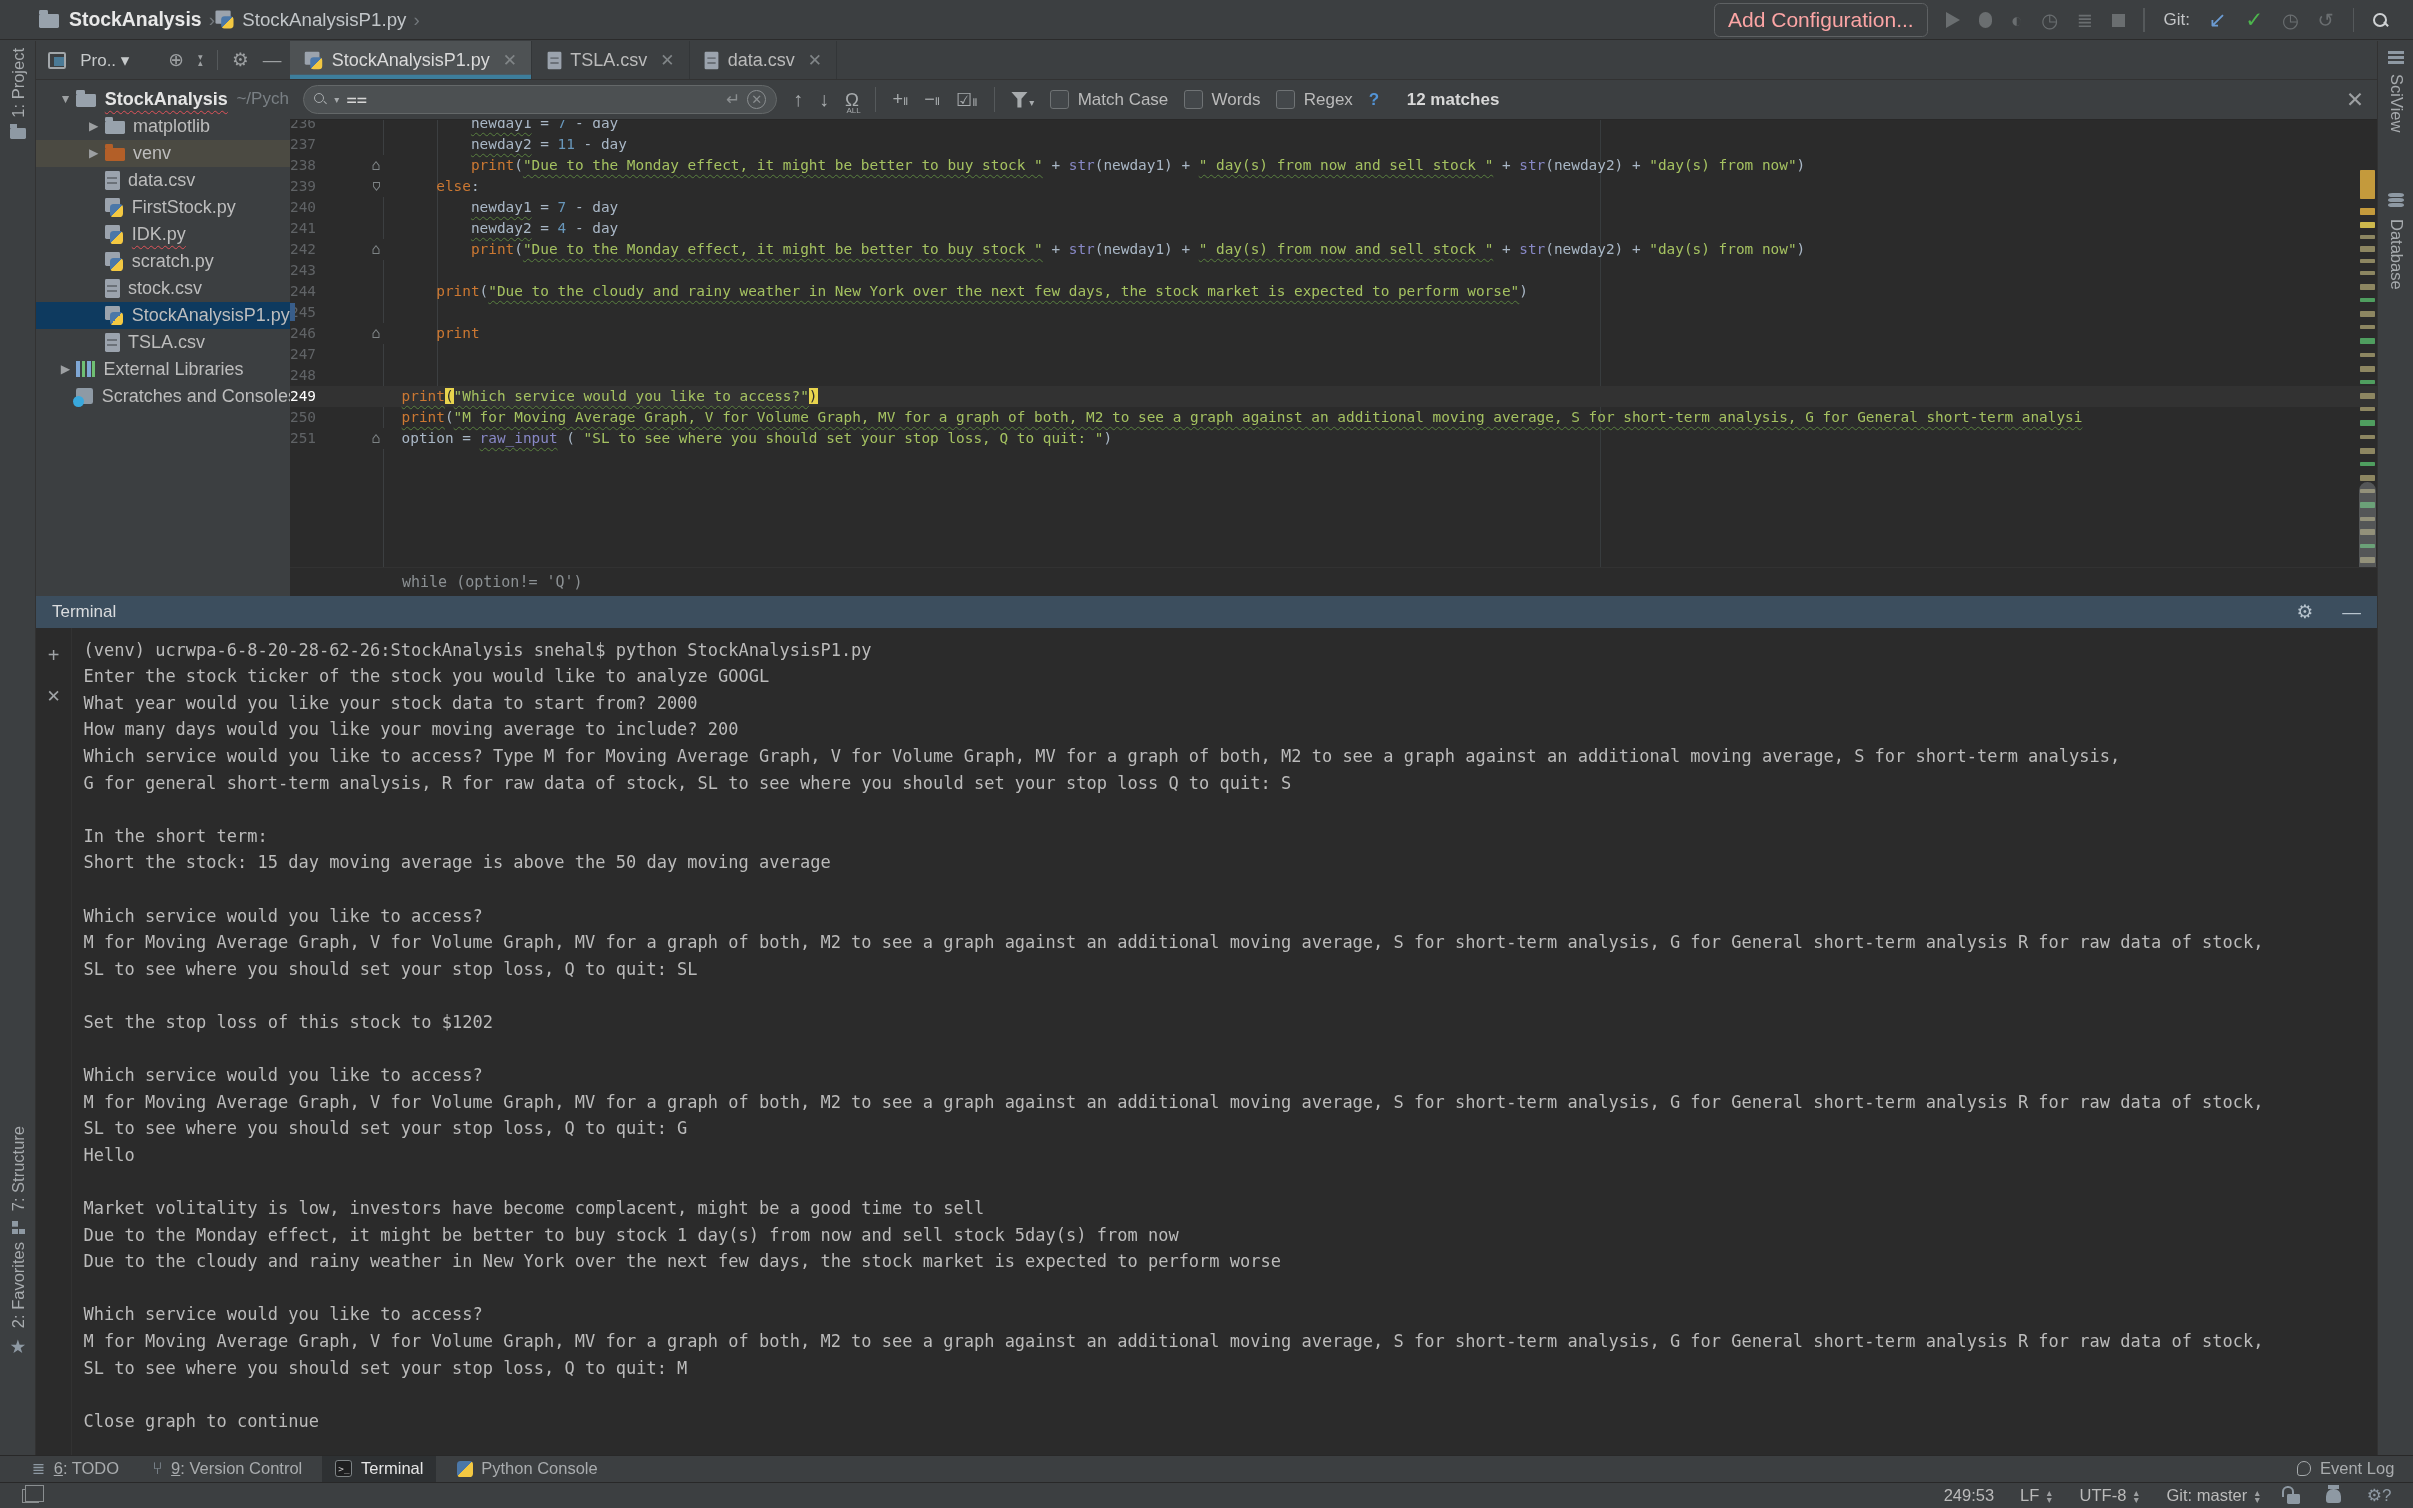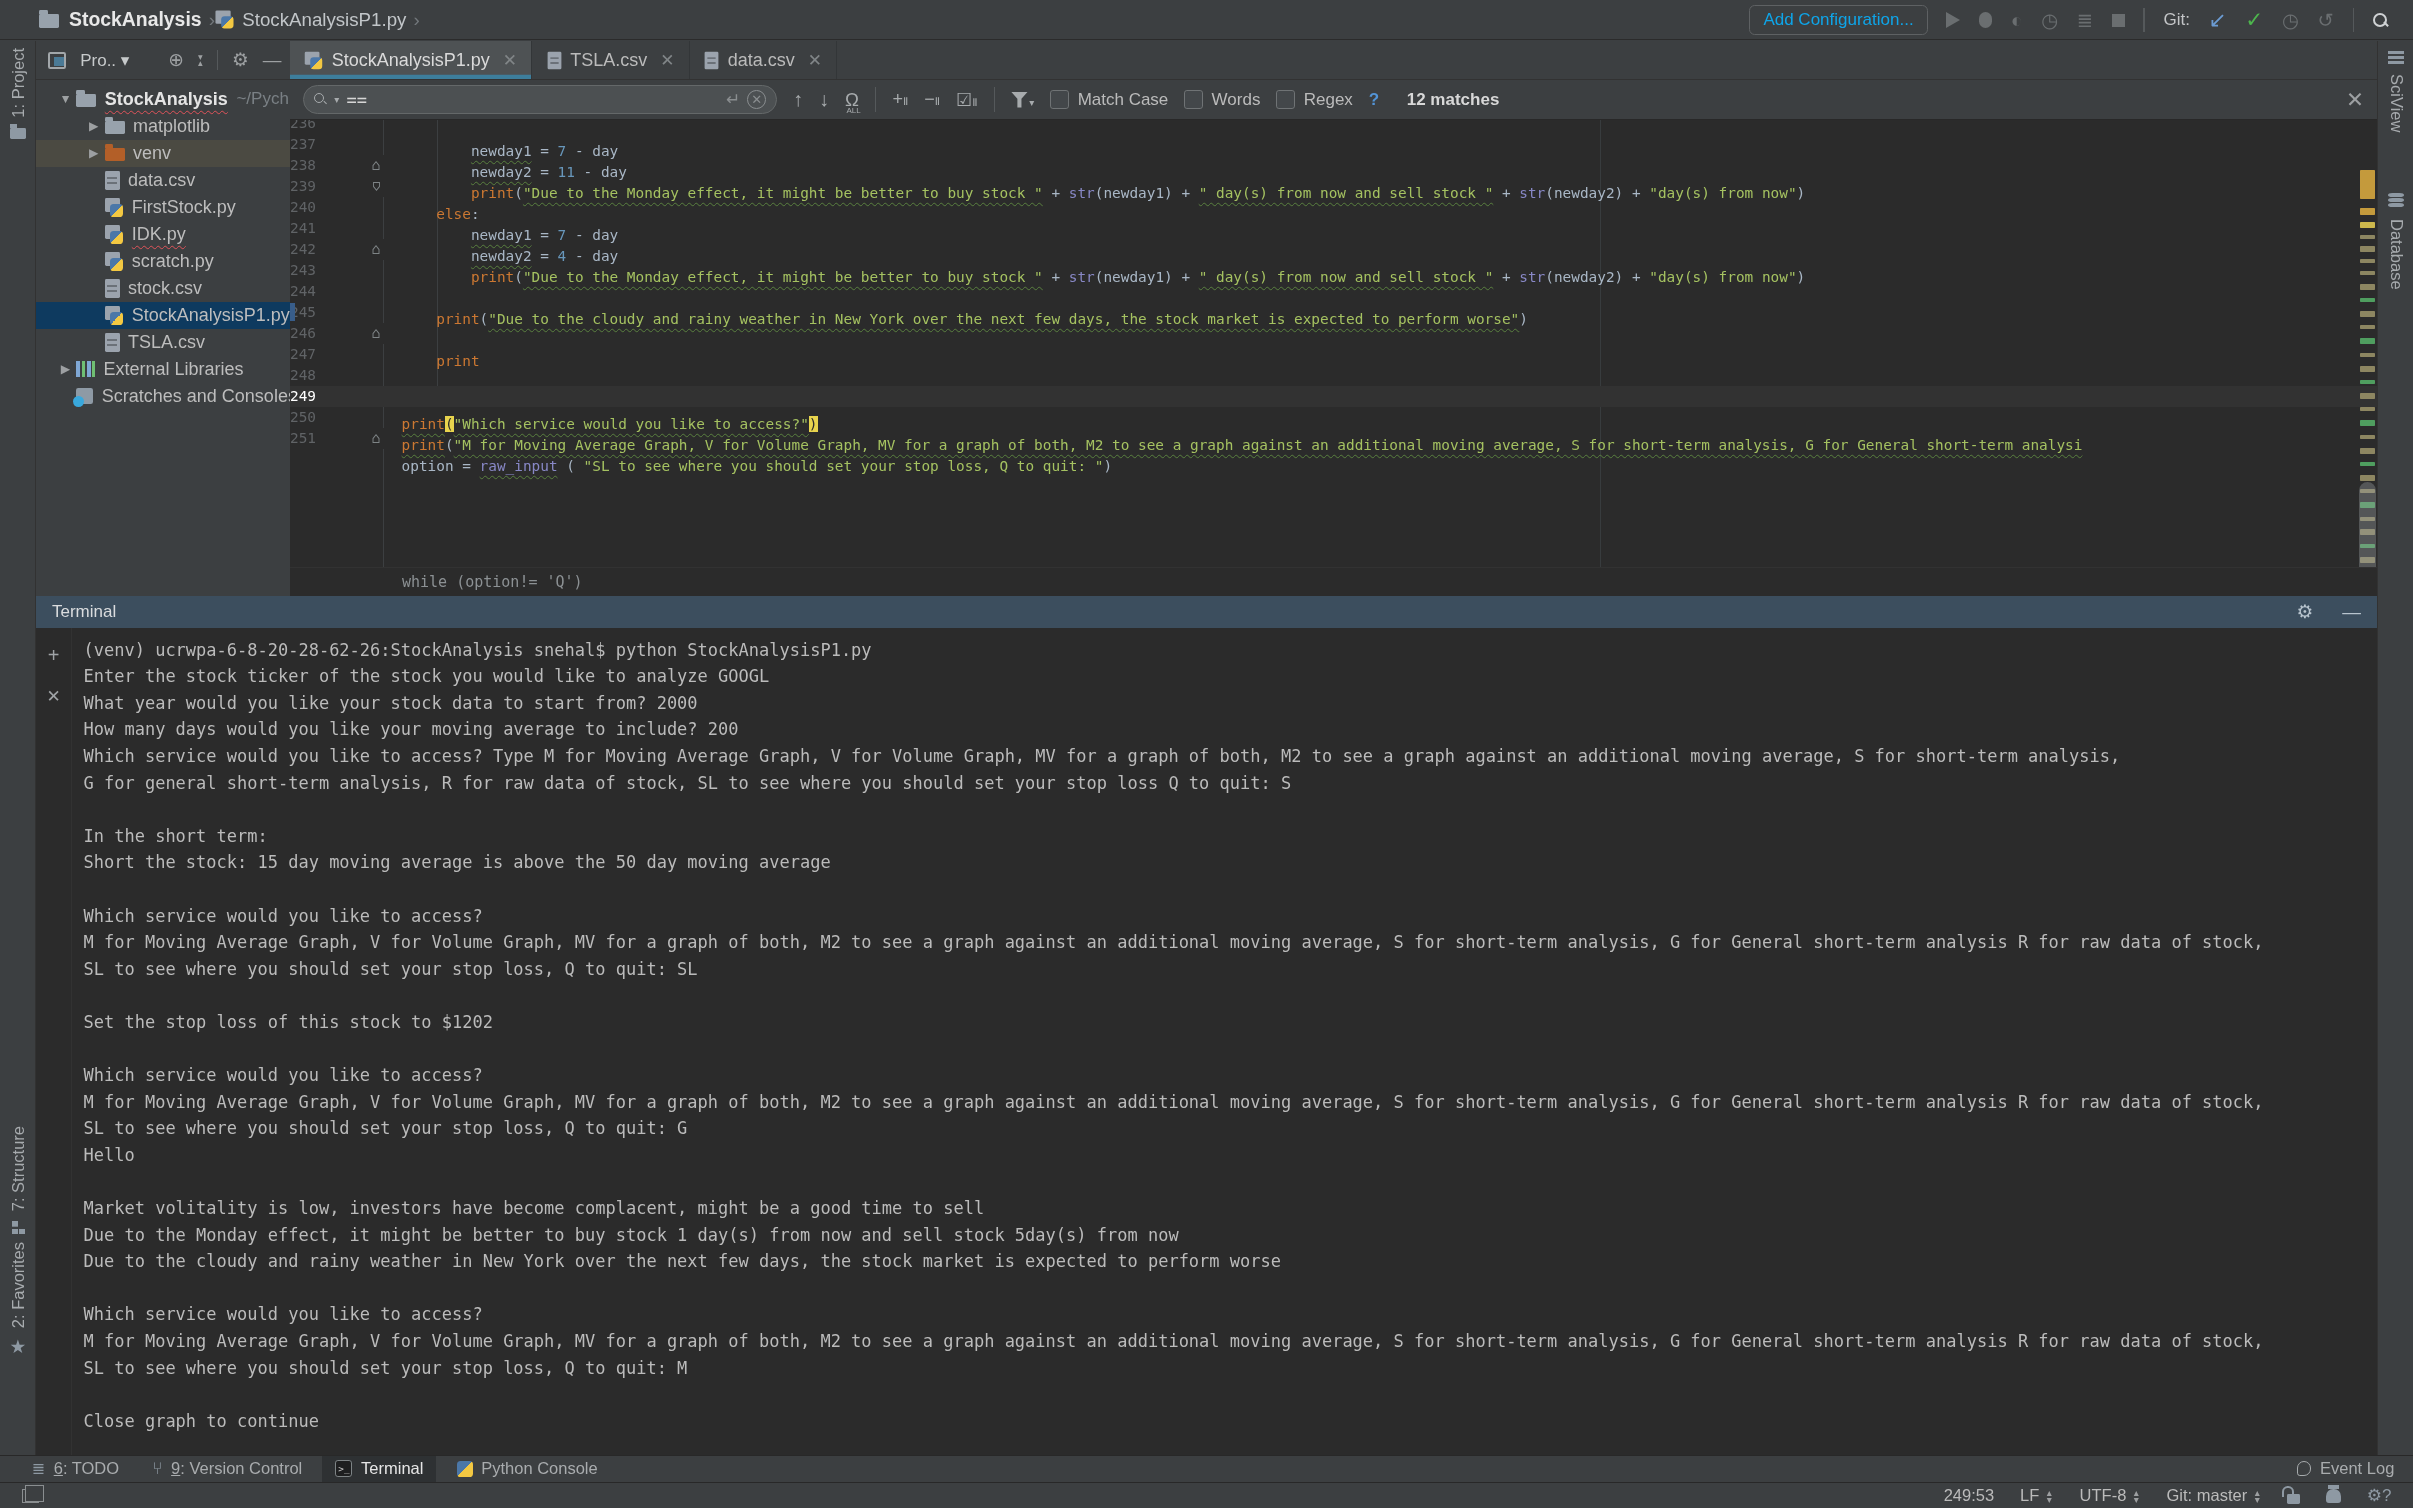--- a/index.html
+++ b/index.html
@@ -7,21 +7,21 @@
     font-family:"Liberation Sans", sans-serif; color:#BBBBBB; }
   .mono { font-family:"DejaVu Sans Mono", monospace; }
 
   
   #titlebar { position:absolute; left:0; top:0; width:2413px; height:40px; background:#3C3F41;
     border-bottom:0.7px solid #2B2B2B; display:flex; align-items:center; padding-left:39px; }
   .crumb-proj { font-weight:bold; color:#E8E8E8; font-size:19.4px; margin:0 7.2px 0 10px; }
   .crumb-file { color:#C2C6C9; font-size:18.7px; margin:0 7.2px 0 8.6px; }
   .chev { color:#73787C; font-size:18.7px; }
   #run-toolbar { position:absolute; right:24.4px; top:0; height:40px; display:flex; align-items:center; gap:18.7px; }
-  .btn-outline { border:1.4px solid #5E6163; border-radius:5.7px; padding:3.6px 13px; color:#0ea5e9; font-size:17px; }
+  .btn-outline { border:1.4px solid #5E6163; border-radius:5.7px; padding:3.6px 13px; color:#fca5a5; font-size:21px; }
   .dis { color:#6A6E70; font-size:19.4px; }
   .vsep { width:1.4px; height:24.4px; background:#55595B; }
   .git-label { color:#C3C5C7; font-size:17px; }
 
   
   .ifolder { width:20px; height:13.6px; background:#98A2AC; border-radius:1.4px; position:relative; margin-top:2.9px; }
   .ifolder::before { content:""; position:absolute; top:-4.3px; left:0; width:8.6px; height:4.3px; background:#98A2AC; border-radius:1.4px 1.4px 0 0; }
   .ifolder.orange { background:#B35F28; } .ifolder.orange::before { background:#B35F28; }
   .ipy { width:18.7px; height:18.7px; position:relative; }
   .ipy::before { content:""; position:absolute; inset:0 2.9px 4.3px 0; background:#9BA3AD; border-radius:1.4px; }
@@ -112,21 +112,21 @@
   #code-area { flex:1; position:relative; overflow:hidden; }
   #code-scroll { margin-top:-7.2px; position:relative; }
   .cline { display:flex; height:21px; line-height:21px; font-size:14.4px; white-space:pre; position:relative; }
   .cline.caret { background:#323232; }
   .cline.chg::before { content:""; position:absolute; left:0; top:1.4px; bottom:1.4px; width:5px; background:#385D8A; }
   .lnum { width:69px; flex:none; padding-right:18.7px; color:#606366; }
   .cline.caret .lnum { color:#ffffff; }
   .foldc { width:34px; flex:none; position:relative; }
   .fmark { position:absolute; left:8.6px; top:0; width:17px; text-align:center; color:#7E8486; font-size:15px; background:#2B2B2B; z-index:2; }
   .fmark.down { transform:rotate(180deg); }
-  .ctext { padding-left:8.6px;margin-top:28px; }
+  .ctext { padding-left:8.6px; }
   .pln { color:#A9B7C6; } .kw { color:#CC7832; } .str { color:#A5C261; } .num { color:#6897BB; } .fn { color:#8888C6; }
   .u { text-decoration:underline wavy #59803F 1.4px; text-underline-offset:4.3px; }
   .hl { background:#E8D44D; color:#2B2B2B; }
   .fold-line { position:absolute; left:93px; top:0; bottom:0; width:0.7px; background:#3C3F41; }
   .indent-guide { position:absolute; left:147px; top:0; height:276px; width:0.7px; background:#3C3F41; }
   .margin-guide { position:absolute; left:1310px; top:0; bottom:0; width:0.7px; background:#383C3E; }
 
   #stripe { position:absolute; right:0; top:0; width:20px; bottom:0; }
   .smark { position:absolute; right:2.2px; width:14.4px; border-radius:0.7px; }
   #scroll-thumb { position:absolute; right:0.7px; top:362px; width:17px; height:158px; border-radius:8.6px; background:rgba(160,165,170,.35); }

